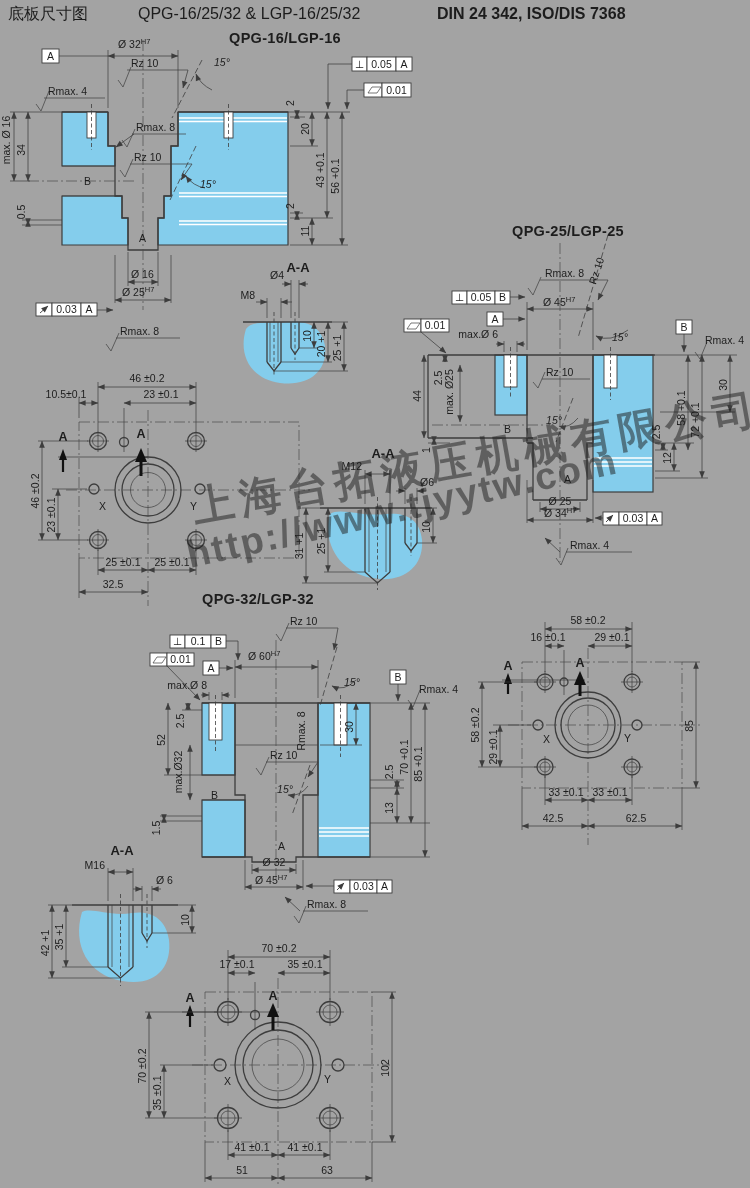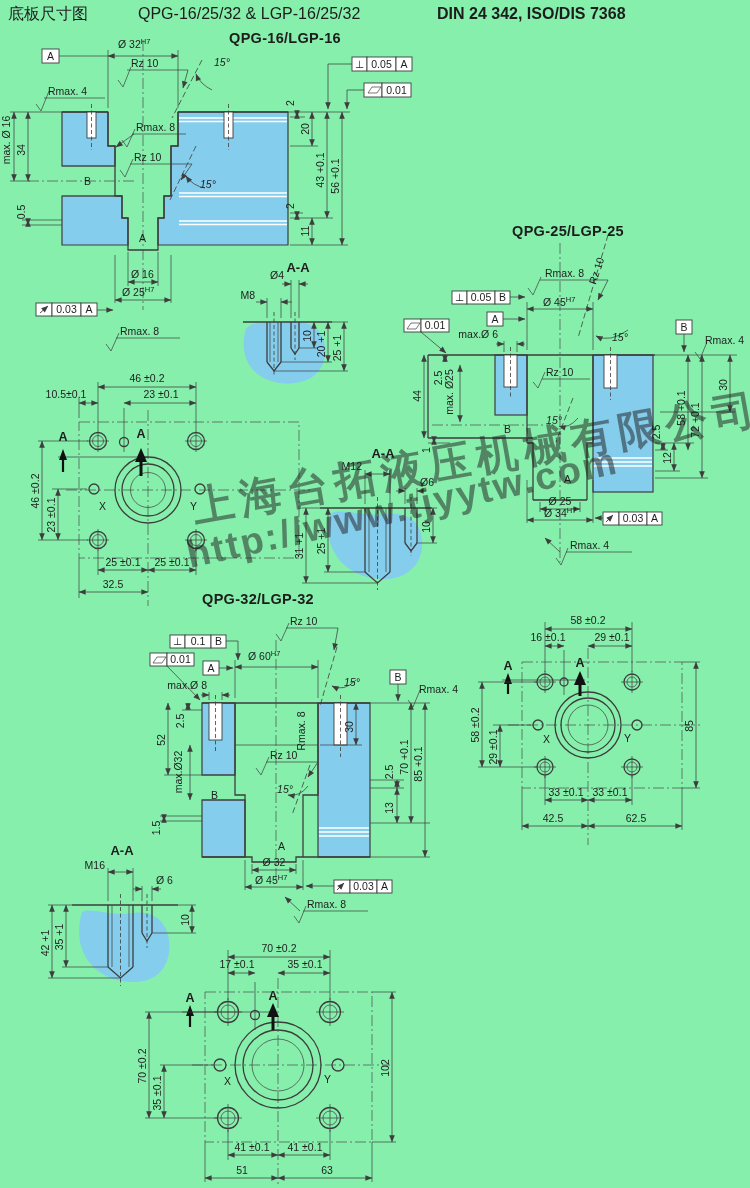--- a/index.html
+++ b/index.html
@@ -1,16 +1,16 @@
 <!DOCTYPE html>
 <html><head>
 <meta charset="utf-8">
 <style>
   html,body{margin:0;padding:0;background:#fff}
-  .stage{width:750px;height:1188px;position:relative;background:#86efac;font-family:"Liberation Sans",sans-serif;overflow:hidden}
+  .stage{width:750px;height:1188px;position:relative;background:#a3a3a3;font-family:"Liberation Sans",sans-serif;overflow:hidden}
   svg{display:block}
   svg text{fill:#1d1d1d;font-size:10.5px;font-family:"Liberation Sans",sans-serif}
   .ttl{font-size:16px}
   .ttl2{font-size:16px;font-weight:bold}
   .head{font-size:14.5px;font-weight:bold;letter-spacing:.3px}
   .b{font-weight:bold}
   .it{font-style:italic}
   .sup{font-size:7.5px}
   .ol{stroke:#3d3d3d;stroke-width:1.3;fill:none;stroke-linejoin:miter}
   .thin{stroke:#3d3d3d;stroke-width:.7;fill:none}

